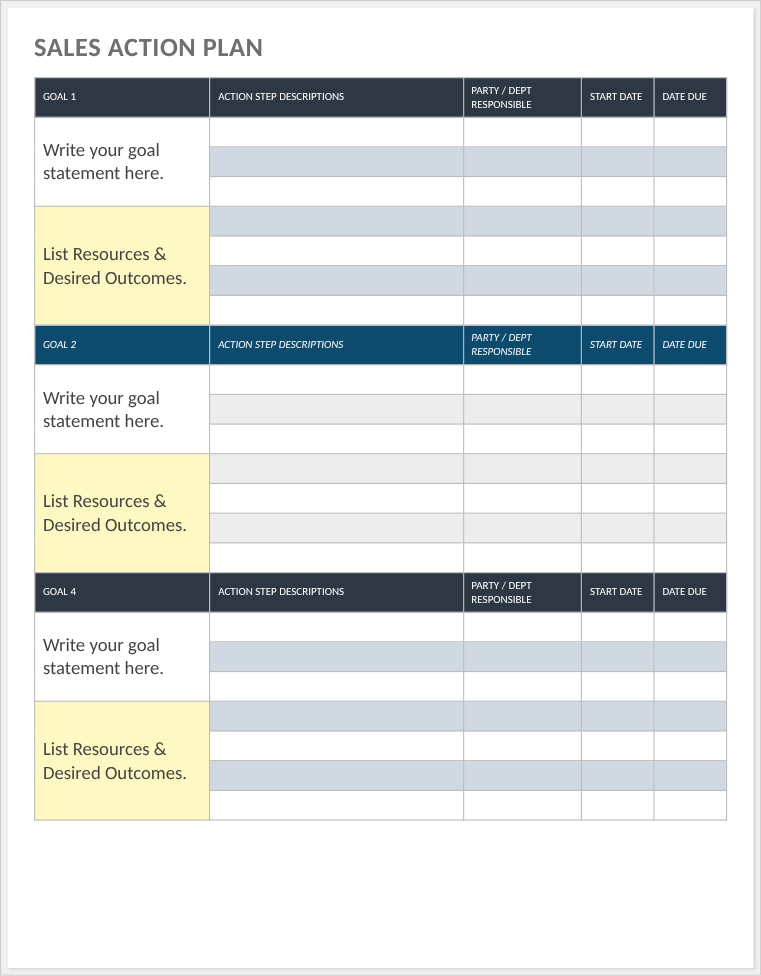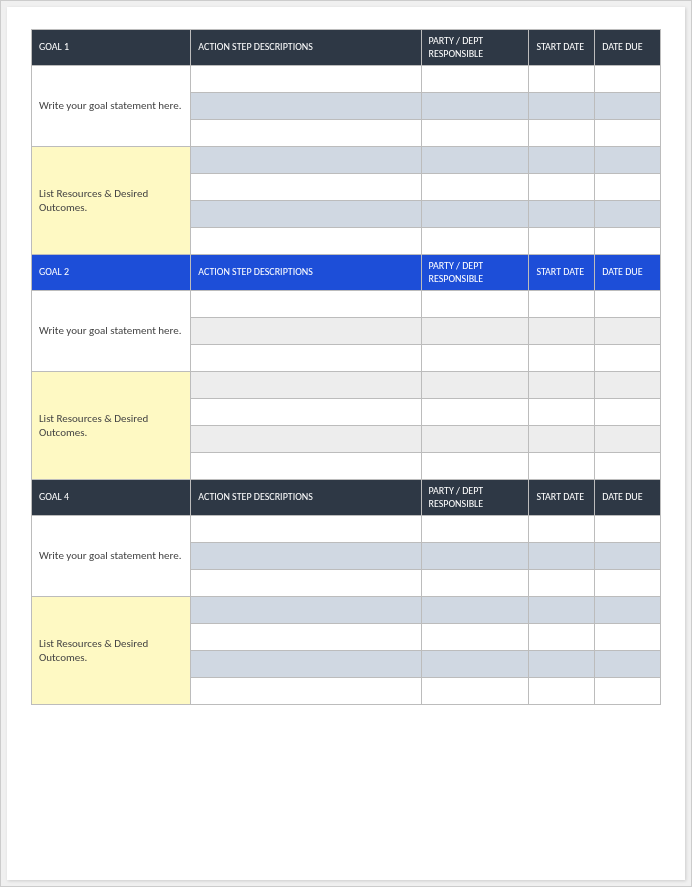--- a/index.html
+++ b/index.html
@@ -44,46 +44,47 @@
     font-weight: normal;
     line-height: 1.25;
   }
   th.hcol {
     font-size: 10px;
     font-weight: bold;
     color: #fff;
     height: 28px;
   }
   .hdr-dark th { background: #2e3845; }
-  .hdr-grey th { background: #1d4ed8; }
+  .hdr-grey th { background: #0c4a6e; font-style: italic; }
   col.c-label  { width: 155px; }
   col.c-action { width: 224px; }
   col.c-party  { width: 105px; }
   col.c-start  { width: 64px; }
   col.c-due    { width: 64px; }
 
   td.sidecell {
-    font-size: 11px;
+    font-size: 17px;
     color: #444;
     padding: 6px 10px;
   }
   td.sidecell.white { background: #ffffff; }
   td.sidecell.grey  { background: #fef9c3; }
 
   td.row-white { background: #ffffff; height: 27px; }
   td.row-blue  { background: #d0d8e2; height: 27px; }
   td.row-grey  { background: #ededed; height: 27px; }
 
   
 </style>
 </head>
 <body>
 
 <div class="page-wrap">
   <div class="page">
+    <h1 class="title">SALES ACTION PLAN</h1>
 
     <table class="plan">
       <colgroup>
         <col class="c-label">
           <col class="c-action">
           <col class="c-party">
           <col class="c-start">
           <col class="c-due">
       </colgroup>
 

